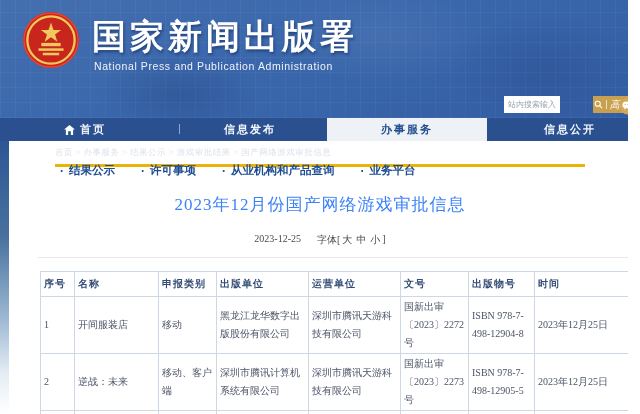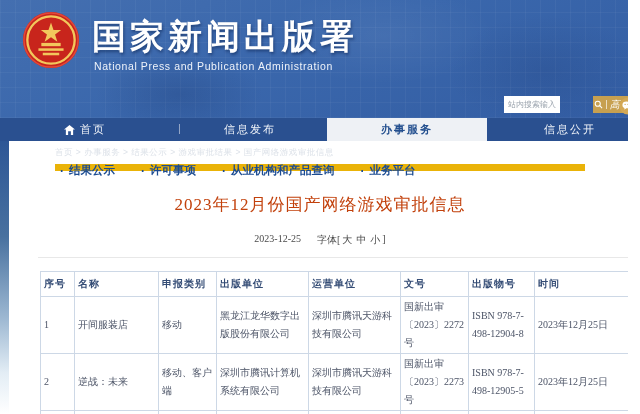--- a/index.html
+++ b/index.html
@@ -37,43 +37,43 @@
     justify-content:center;gap:2px;color:#fff;}
   .search-gold .sep{font-size:9px;opacity:.85;line-height:1;}
   .adv-label{font-size:10px;letter-spacing:.5px;font-style:italic;}
   .caret{font-size:5px;line-height:1;}
   .wechat{position:absolute;left:619px;top:97px;width:18px;height:18px;z-index:4;}
 
   
   .nav{position:absolute;left:0;top:118px;width:640px;height:23px;
     background:#2a5090;z-index:5;font-family:"Liberation Sans",sans-serif;}
   .nav-item{position:absolute;top:0;height:23px;display:flex;align-items:center;
-    justify-content:center;color:#f2f5fa;font-size:11px;letter-spacing:2px;cursor:pointer;}
+    justify-content:center;color:#f2f5fa;font-size:11px;letter-spacing:2px;cursor:pointer;font-weight:bold;}
   .nav-home{left:50px;width:70px;gap:5px;}
   .nav-sep{position:absolute;left:178px;top:4px;color:rgba(255,255,255,.55);
     font-size:11px;}
   .nav-xxfb{left:210px;width:80px;}
   .nav-active{left:327px;width:160px;background:#eef1f5;color:#24508f;
     font-weight:bold;}
   .nav-xxgk{left:530px;width:80px;}
 
   
   .content{position:absolute;left:0;top:141px;width:640px;height:273px;background:#fff;}
   .left-strip{position:absolute;left:0;top:0;width:9px;height:273px;
     background:linear-gradient(180deg,#2d5696 0%,#48719f 35%,#9db8d2 65%,#e3edf5 85%,#ffffff 100%);}
   .breadcrumb{position:absolute;left:55px;top:6px;width:530px;color:#dde2e9;
-    font-size:8.5px;letter-spacing:.5px;border-bottom:7px solid #eab308;
-    padding-bottom:5px;font-family:Liberation Sans, sans-serif;}
+    font-size:8.5px;letter-spacing:.5px;border-bottom:3px solid #eab308;
+    padding-bottom:5px;font-family:Liberation Serif, serif;}
   .submenu{position:absolute;left:60px;top:22px;display:flex;gap:26px;
     color:#1c4c92;font-size:11.5px;font-weight:bold;
     font-family:"Liberation Sans",sans-serif;}
   .submenu .item{display:flex;align-items:center;gap:5px;cursor:pointer;}
   .submenu .dot{font-size:12px;line-height:1;}
   .art-title{position:absolute;left:10px;top:52px;width:620px;text-align:center;
-    font-size:17px;color:#c2410c;letter-spacing:1px;}
+    font-size:17px;color:#3b82f6;letter-spacing:1px;}
   .art-meta{position:absolute;left:10px;top:92px;width:620px;display:flex;
     justify-content:center;gap:16px;font-size:10px;color:#4a4a4a;}
   .font-sizes{display:flex;gap:0;}
   .font-sizes .sz{cursor:pointer;padding:0 2px;}
   .divider{position:absolute;left:38px;top:116px;width:602px;
     border-top:1px solid #e8e8e8;}
 
   
   table.approvals{position:absolute;left:40px;top:130px;width:597px;
     border-collapse:collapse;table-layout:fixed;}

